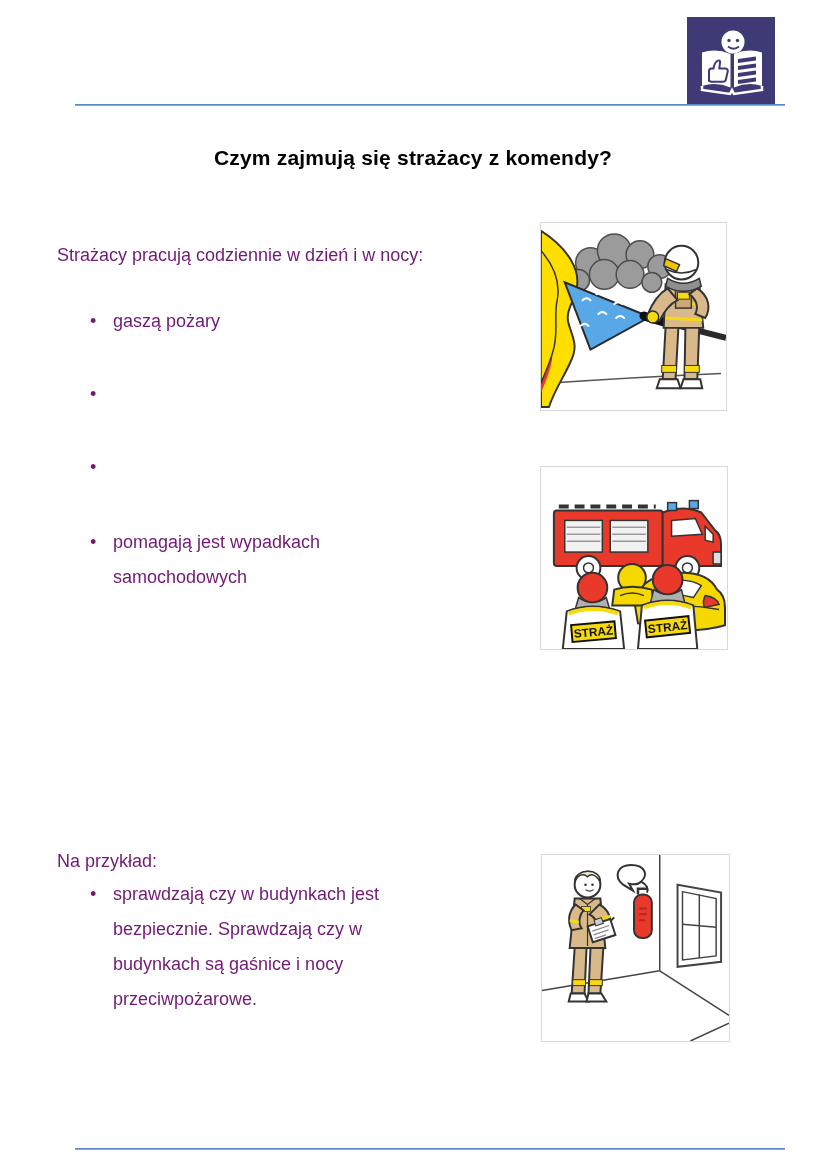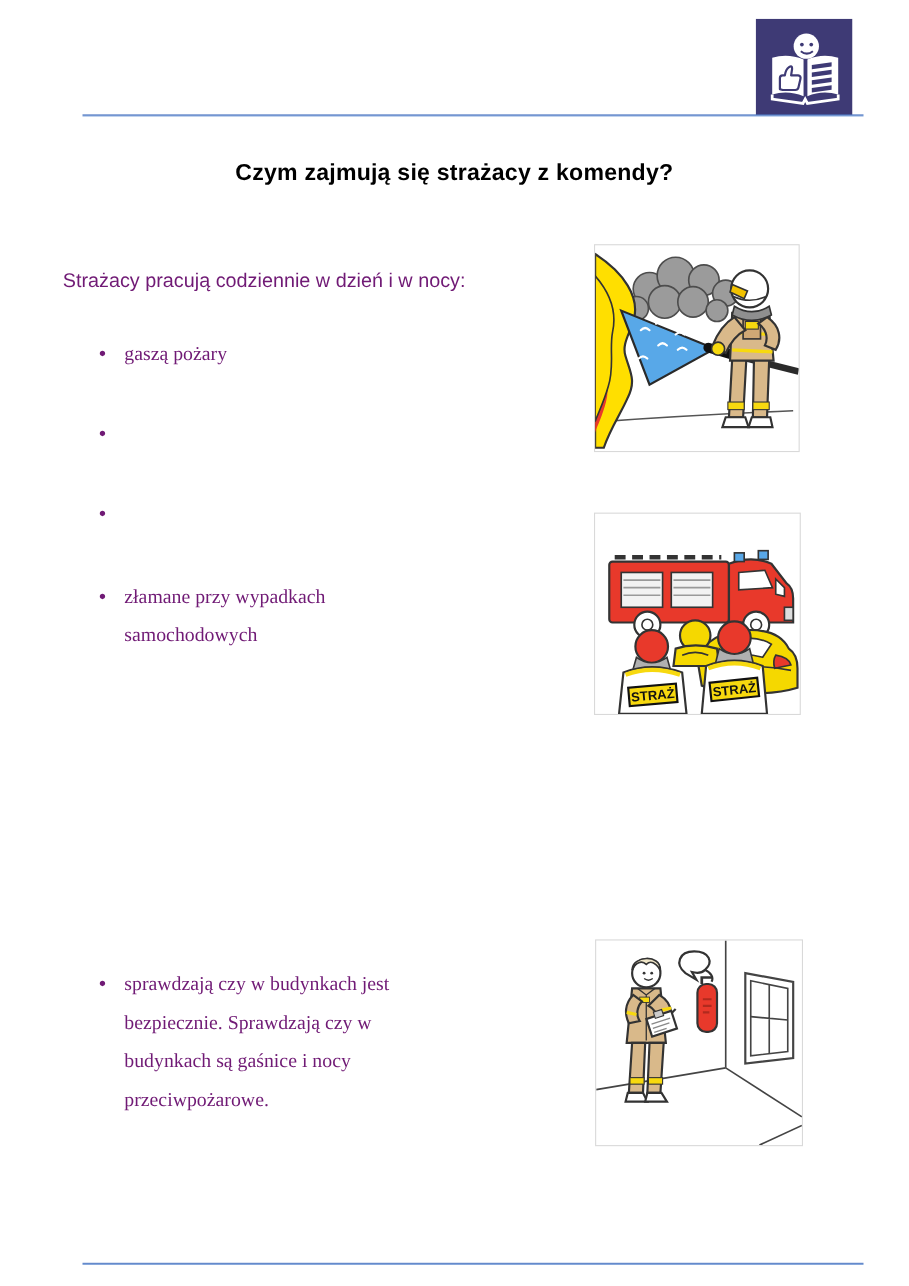--- a/index.html
+++ b/index.html
@@ -16,21 +16,21 @@
   .logo-box { position:absolute; left:687px; top:17px; width:88px; height:88px; }
   .logo-box svg { display:block; width:100%; height:100%; }
   .doc-title {
     position:absolute; left:0; top:146px; width:100%;
     text-align:center; font-size:21px; font-weight:bold; color:#000;
     letter-spacing:.2px;
   }
   .body-text { font-size:18px; line-height:35px; color:#701a75; }
   .bullet { display:flex; }
   .bullet .dot { width:23px; flex:0 0 23px; font-size:18px; line-height:35px; }
-  .bullet .btxt { white-space:pre-wrap;font-family:Liberation Serif, serif; }
+  .bullet .btxt { white-space:pre-wrap; }
   figure.illus {
     position:absolute; background:#fff; border:1px solid #d9d9d9;
   }
   figure.illus svg { display:block; width:100%; height:100%; }
 </style>
 </head>
 <body>
 
 <div class="page">
 
@@ -67,23 +67,24 @@
     <span class="btxt">gaszą pożary</span>
   </div>
   <div class="abs body-text bullet" style="left:90px; top:377px; width:300px">
     <span class="dot">•</span>
   </div>
   <div class="abs body-text bullet" style="left:90px; top:450px; width:310px">
     <span class="dot">•</span>
   </div>
   <div class="abs body-text bullet" style="left:90px; top:525px; width:293px">
     <span class="dot">•</span>
-    <span class="btxt">złamane przy wypadkach samochodowych</span>
-  </div>
-
+    <span class="btxt">pomagają jest wypadkach samochodowych</span>
+  </div>
+
+  <p class="abs body-text" style="left:57px; top:844px; width:460px">Na przykład:</p>
 
   <div class="abs body-text bullet" style="left:90px; top:877px; width:323px">
     <span class="dot">•</span>
     <span class="btxt">sprawdzają czy w budynkach jest bezpiecznie. Sprawdzają czy w budynkach są gaśnice i nocy przeciwpożarowe.</span>
   </div>
 
   <figure class="illus" style="left:540px; top:222px; width:187px; height:189px">
     <svg viewBox="0 0 187 189">
       <path d="M6 162 Q90 156 182 152" fill="none" stroke="#555" stroke-width="1.5"></path>
       <g fill="#9b9b9b" stroke="#4d4d4d" stroke-width="1.5">

